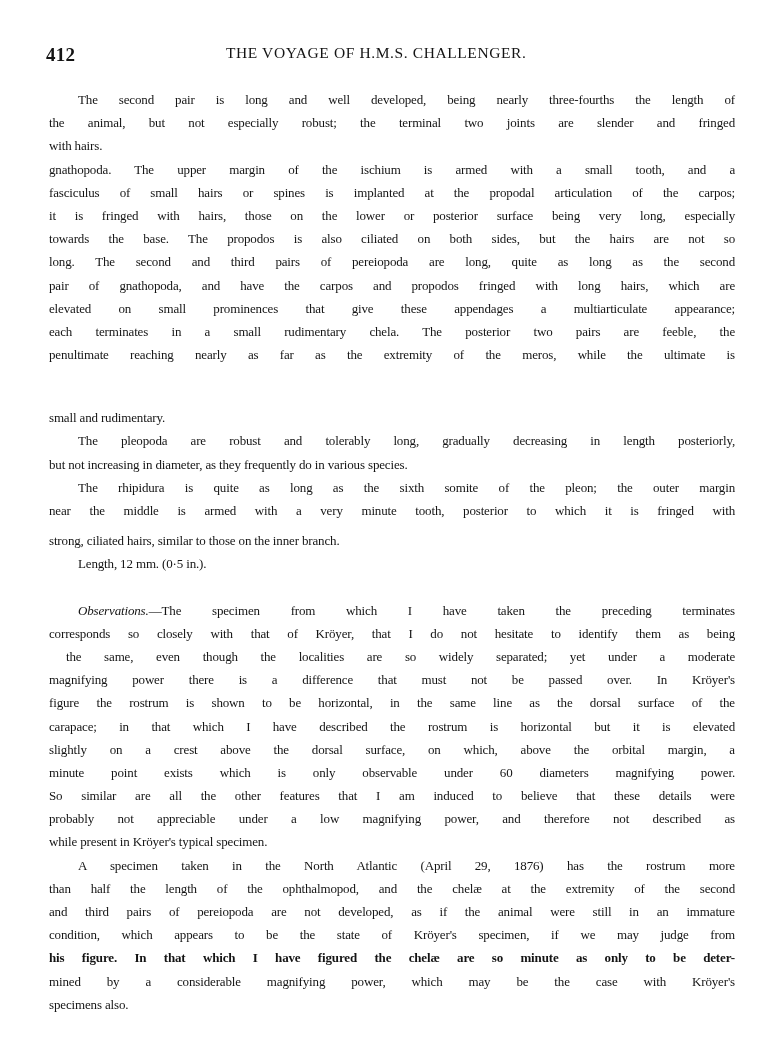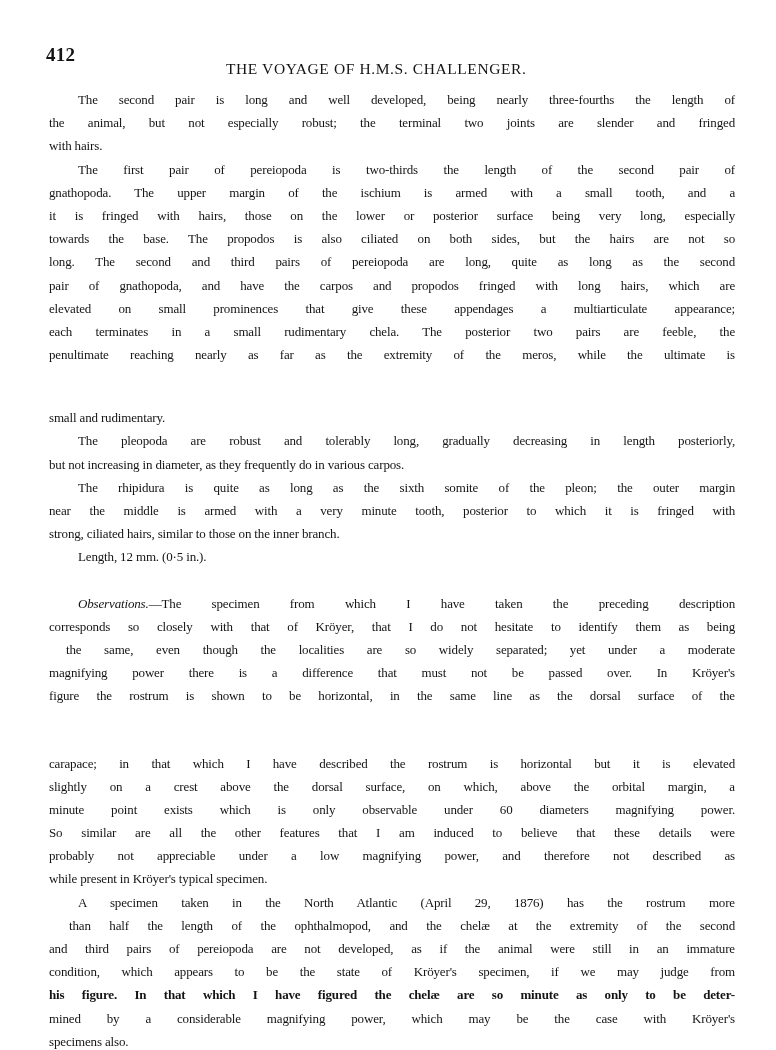--- a/index.html
+++ b/index.html
@@ -33,21 +33,21 @@
       position: absolute;
       left: 0;
       top: 0;
       font-size: 19px;
       font-weight: bold;
       letter-spacing: 0.2px;
     }
     .running-title {
       position: absolute;
       left: 180px;
-      top: 16px;
+      top: 0;
       font-size: 15.5px;
       letter-spacing: 0.6px;
     }
     .body-text {
       position: absolute;
       top: 88px;
       left: 49px;
       width: 686px;
     }
     .line {
@@ -85,66 +85,66 @@
 
   <div class="body-text">
 
     <div>
       <span class="line indent" style="white-space: nowrap;">The second pair is long and well developed, being nearly three-fourths the length of</span>
       <span class="line" style="white-space: nowrap;">the animal, but not especially robust; the terminal two joints are slender and fringed</span>
       <span class="line last" style="white-space: nowrap;">with hairs.</span>
     </div>
 
     <div>
-      <span class="line indent" style="white-space: nowrap;">The first pair of pereiopoda is two-thirds the length of the second pair of</span>
       <span class="line" style="white-space: nowrap;">gnathopoda. The upper margin of the ischium is armed with a small tooth, and a</span>
+      <span class="line" style="white-space: nowrap;">fasciculus of small hairs or spines is implanted at the propodal articulation of the carpos;</span>
       <span class="line" style="white-space: nowrap;">it is fringed with hairs, those on the lower or posterior surface being very long, especially</span>
       <span class="line" style="white-space: nowrap;">towards the base. The propodos is also ciliated on both sides, but the hairs are not so</span>
       <span class="line" style="white-space: nowrap;">long. The second and third pairs of pereiopoda are long, quite as long as the second</span>
       <span class="line" style="white-space: nowrap;">pair of gnathopoda, and have the carpos and propodos fringed with long hairs, which are</span>
       <span class="line" style="white-space: nowrap;">elevated on small prominences that give these appendages a multiarticulate appearance;</span>
       <span class="line" style="white-space: nowrap;">each terminates in a small rudimentary chela. The posterior two pairs are feeble, the</span>
       <span class="line" style="white-space: nowrap;">penultimate reaching nearly as far as the extremity of the meros, while the ultimate is</span>
       <span class="line last" style="white-space: nowrap; margin-top: 40px;">small and rudimentary.</span>
     </div>
 
     <div>
       <span class="line indent" style="white-space: nowrap;">The pleopoda are robust and tolerably long, gradually decreasing in length posteriorly,</span>
-      <span class="line last" style="white-space: nowrap;">but not increasing in diameter, as they frequently do in various carpos.</span>
+      <span class="line last" style="white-space: nowrap;">but not increasing in diameter, as they frequently do in various species.</span>
     </div>
 
     <div>
       <span class="line indent" style="white-space: nowrap;">The rhipidura is quite as long as the sixth somite of the pleon; the outer margin</span>
       <span class="line" style="white-space: nowrap;">near the middle is armed with a very minute tooth, posterior to which it is fringed with</span>
-      <span class="line last" style="white-space: nowrap;">strong, ciliated hairs, similar to those on the inner branch.</span>
+      <span class="line last" style="white-space: nowrap; margin-top: 7px;">strong, ciliated hairs, similar to those on the inner branch.</span>
     </div>
 
     <div>
       <span class="line indent last" style="white-space: nowrap;">Length, 12 mm. (0·5 in.).</span>
     </div>
 
     <div class="para-gap"></div>
 
     <div>
-      <span class="line indent" style="white-space: nowrap;"><span class="obs-label">Observations.</span><span>—The specimen from which I have taken the preceding description</span></span>
+      <span class="line indent" style="white-space: nowrap;"><span class="obs-label">Observations.</span><span>—The specimen from which I have taken the preceding terminates</span></span>
       <span class="line" style="white-space: nowrap;">corresponds so closely with that of Kröyer, that I do not hesitate to identify them as being</span>
       <span class="line" style="white-space: nowrap; margin-left: 17px;">the same, even though the localities are so widely separated; yet under a moderate</span>
       <span class="line" style="white-space: nowrap;">magnifying power there is a difference that must not be passed over. In Kröyer's</span>
       <span class="line" style="white-space: nowrap;">figure the rostrum is shown to be horizontal, in the same line as the dorsal surface of the</span>
-      <span class="line" style="white-space: nowrap; margin-top: 44px;">carapace; in that which I have described the rostrum is horizontal but it is elevated</span>
+      <span class="line" style="white-space: nowrap;">carapace; in that which I have described the rostrum is horizontal but it is elevated</span>
       <span class="line" style="white-space: nowrap;">slightly on a crest above the dorsal surface, on which, above the orbital margin, a</span>
       <span class="line" style="white-space: nowrap;">minute point exists which is only observable under 60 diameters magnifying power.</span>
       <span class="line" style="white-space: nowrap;">So similar are all the other features that I am induced to believe that these details were</span>
       <span class="line" style="white-space: nowrap;">probably not appreciable under a low magnifying power, and therefore not described as</span>
       <span class="line last" style="white-space: nowrap;">while present in Kröyer's typical specimen.</span>
     </div>
 
     <div>
       <span class="line indent" style="white-space: nowrap;">A specimen taken in the North Atlantic (April 29, 1876) has the rostrum more</span>
-      <span class="line" style="white-space: nowrap; margin-left: 20px;">than half the length of the ophthalmopod, and the chelæ at the extremity of the second</span>
+      <span class="line" style="white-space: nowrap;">than half the length of the ophthalmopod, and the chelæ at the extremity of the second</span>
       <span class="line" style="white-space: nowrap;">and third pairs of pereiopoda are not developed, as if the animal were still in an immature</span>
       <span class="line" style="white-space: nowrap;">condition, which appears to be the state of Kröyer's specimen, if we may judge from</span>
       <span class="line" style="white-space: nowrap; font-weight: bold;">his figure. In that which I have figured the chelæ are so minute as only to be deter-</span>
       <span class="line" style="white-space: nowrap;">mined by a considerable magnifying power, which may be the case with Kröyer's</span>
       <span class="line last" style="white-space: nowrap;">specimens also.</span>
     </div>
 
   </div>
 </div>
 

